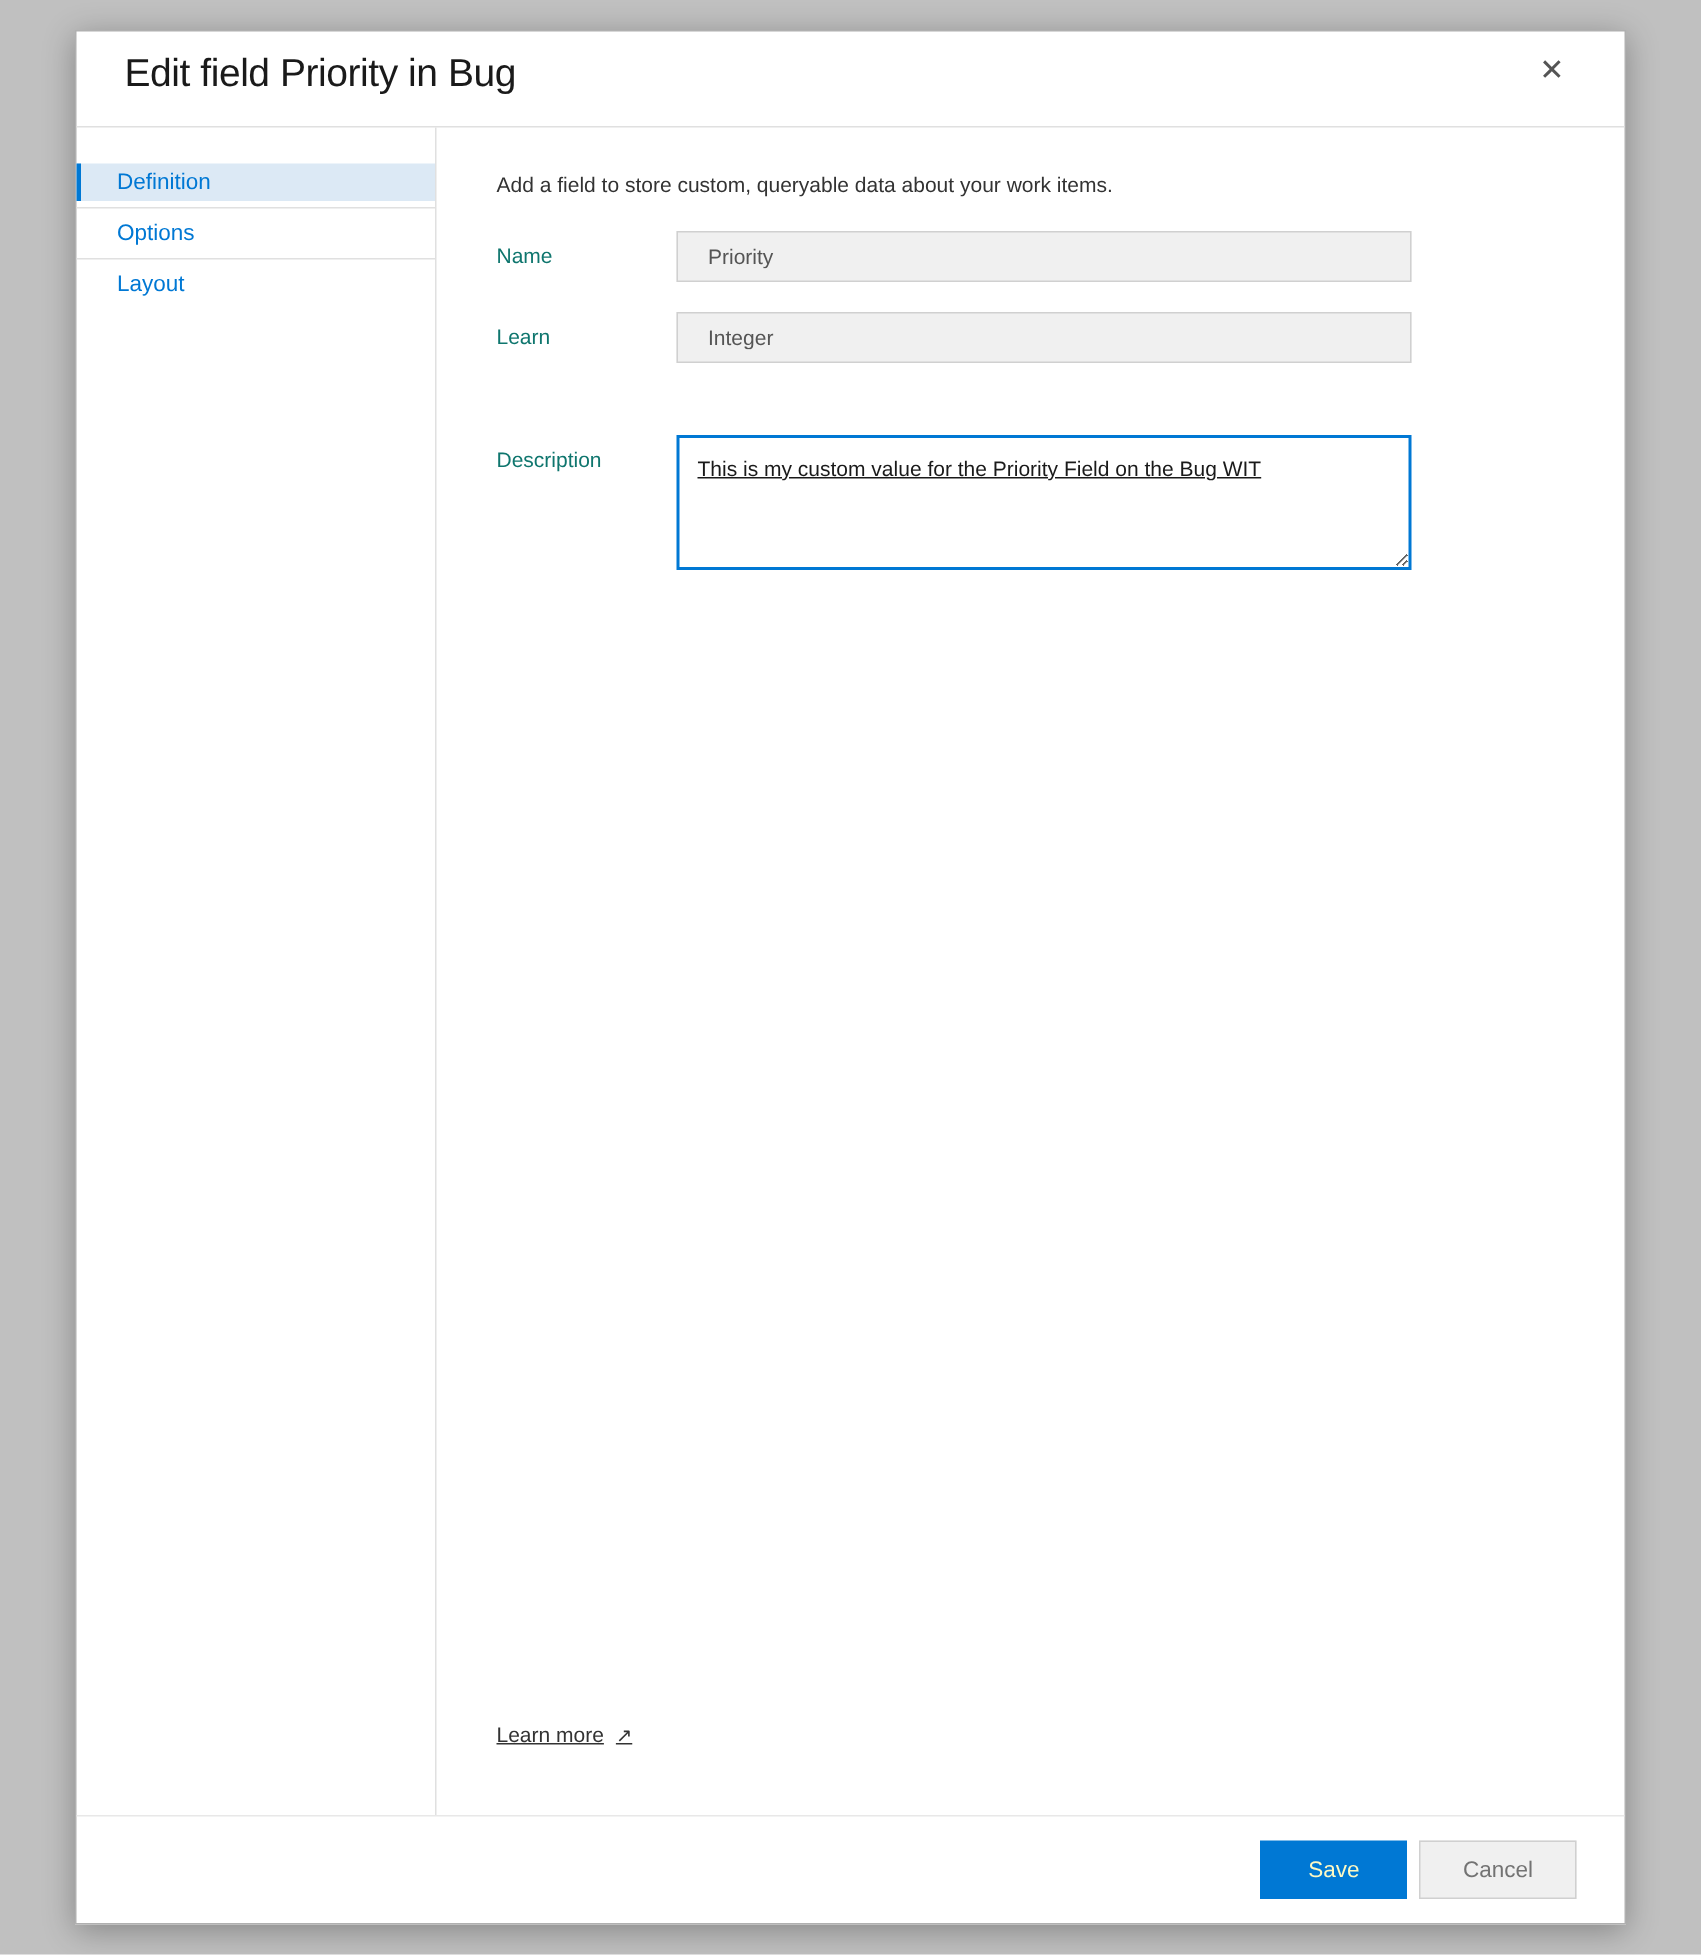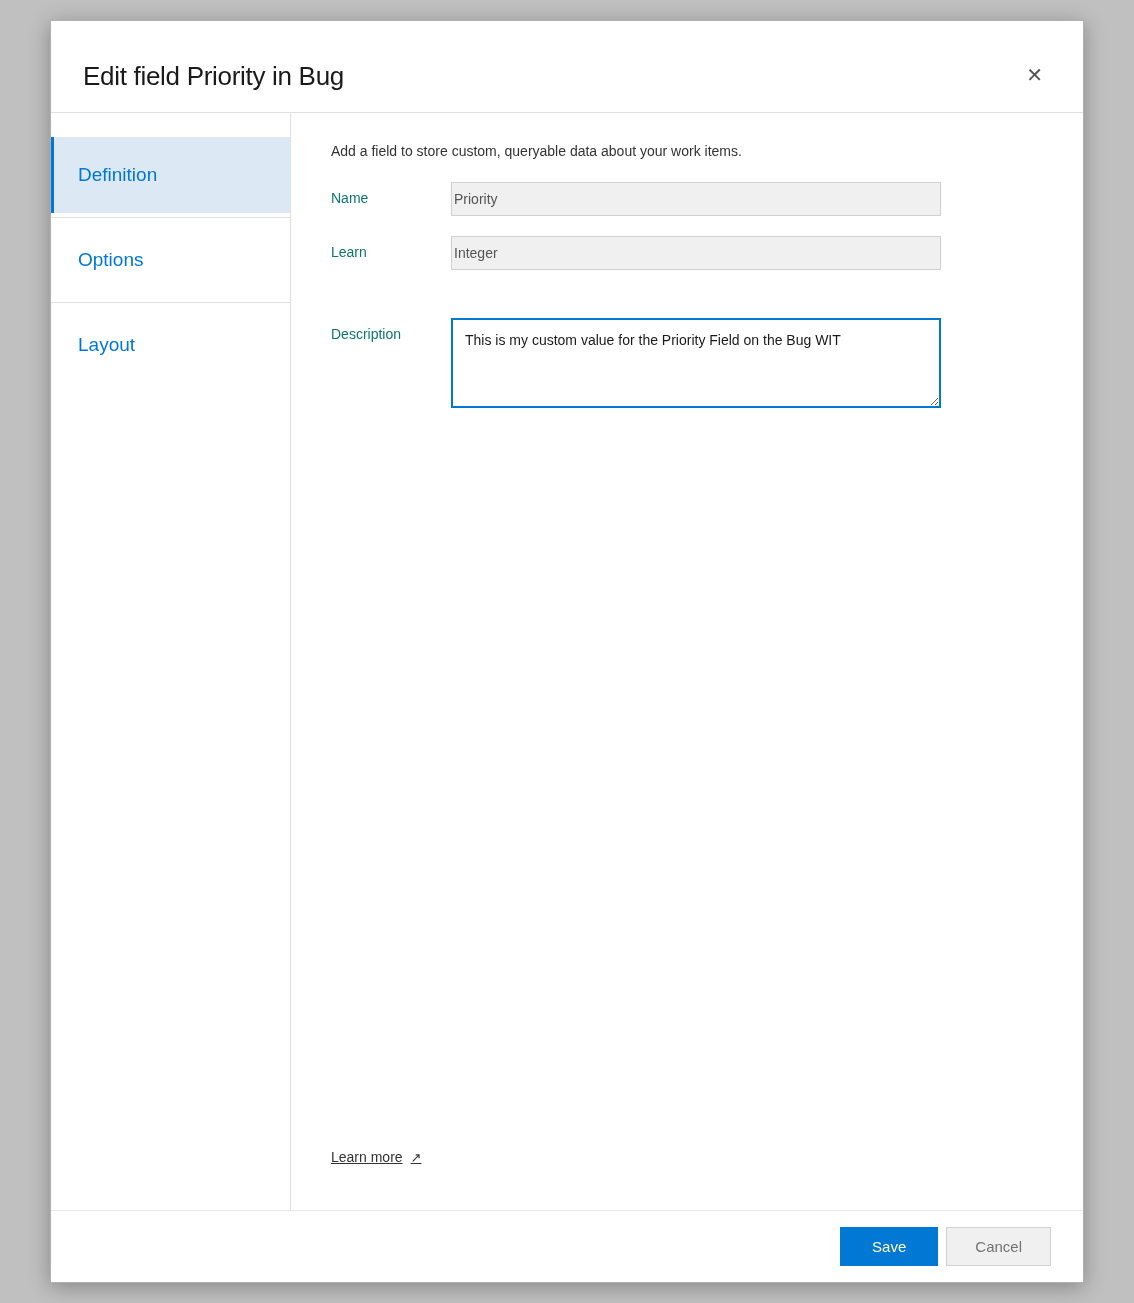--- a/index.html
+++ b/index.html
@@ -22,21 +22,21 @@
       min-height: 1263px;
       background: #ffffff;
       border: 1px solid #b0b0b0;
       box-shadow: 0 4px 20px rgba(0,0,0,0.3);
       display: flex;
       flex-direction: column;
       position: relative;
     }
 
     .dialog-header {
-      padding: 40px 32px 20px 32px;
+      padding: 12px 32px 20px 32px;
       border-bottom: 1px solid #e0e0e0;
       display: flex;
       justify-content: space-between;
       align-items: flex-start;
     }
 
     .dialog-title {
       font-size: 26px;
       font-weight: 300;
       color: #1a1a1a;
@@ -60,22 +60,22 @@
     }
 
     .sidebar {
       width: 240px;
       padding: 24px 0;
       border-right: 1px solid #e0e0e0;
       flex-shrink: 0;
     }
 
     .sidebar-item {
-      padding: 27px 24px;
-      font-size: 19px;
+      padding: 4px 24px;
+      font-size: 15px;
       color: #0078d4;
       cursor: pointer;
       border-left: 3px solid transparent;
     }
 
     .sidebar-item.active {
       background: #dce9f5;
       border-left: 3px solid #0078d4;
       font-weight: 500;
     }
@@ -110,41 +110,42 @@
       width: 120px;
       font-size: 14px;
       color: #0f766e;
       padding-top: 8px;
       flex-shrink: 0;
     }
 
     .form-input {
       flex: 1;
       max-width: 490px;
-      padding: 8px 2px;
+      padding: 8px 20px;
       font-size: 14px;
       background: #f0f0f0;
       border: 1px solid #d0d0d0;
       color: #555;
       outline: none;
     }
 
     .form-textarea {
       flex: 1;
       max-width: 490px;
       padding: 10px 12px;
       font-size: 14px;
       background: #ffffff;
       border: 2px solid #0078d4;
       color: #1a1a1a;
       outline: none;
       resize: vertical;
       min-height: 90px;
       font-family: "Segoe UI", Arial, sans-serif;
       line-height: 1.5;
+      text-decoration: underline;
     }
 
     .spacer {
       flex: 1;
     }
 
     .learn-more-row {
       padding: 16px 0;
     }
 

